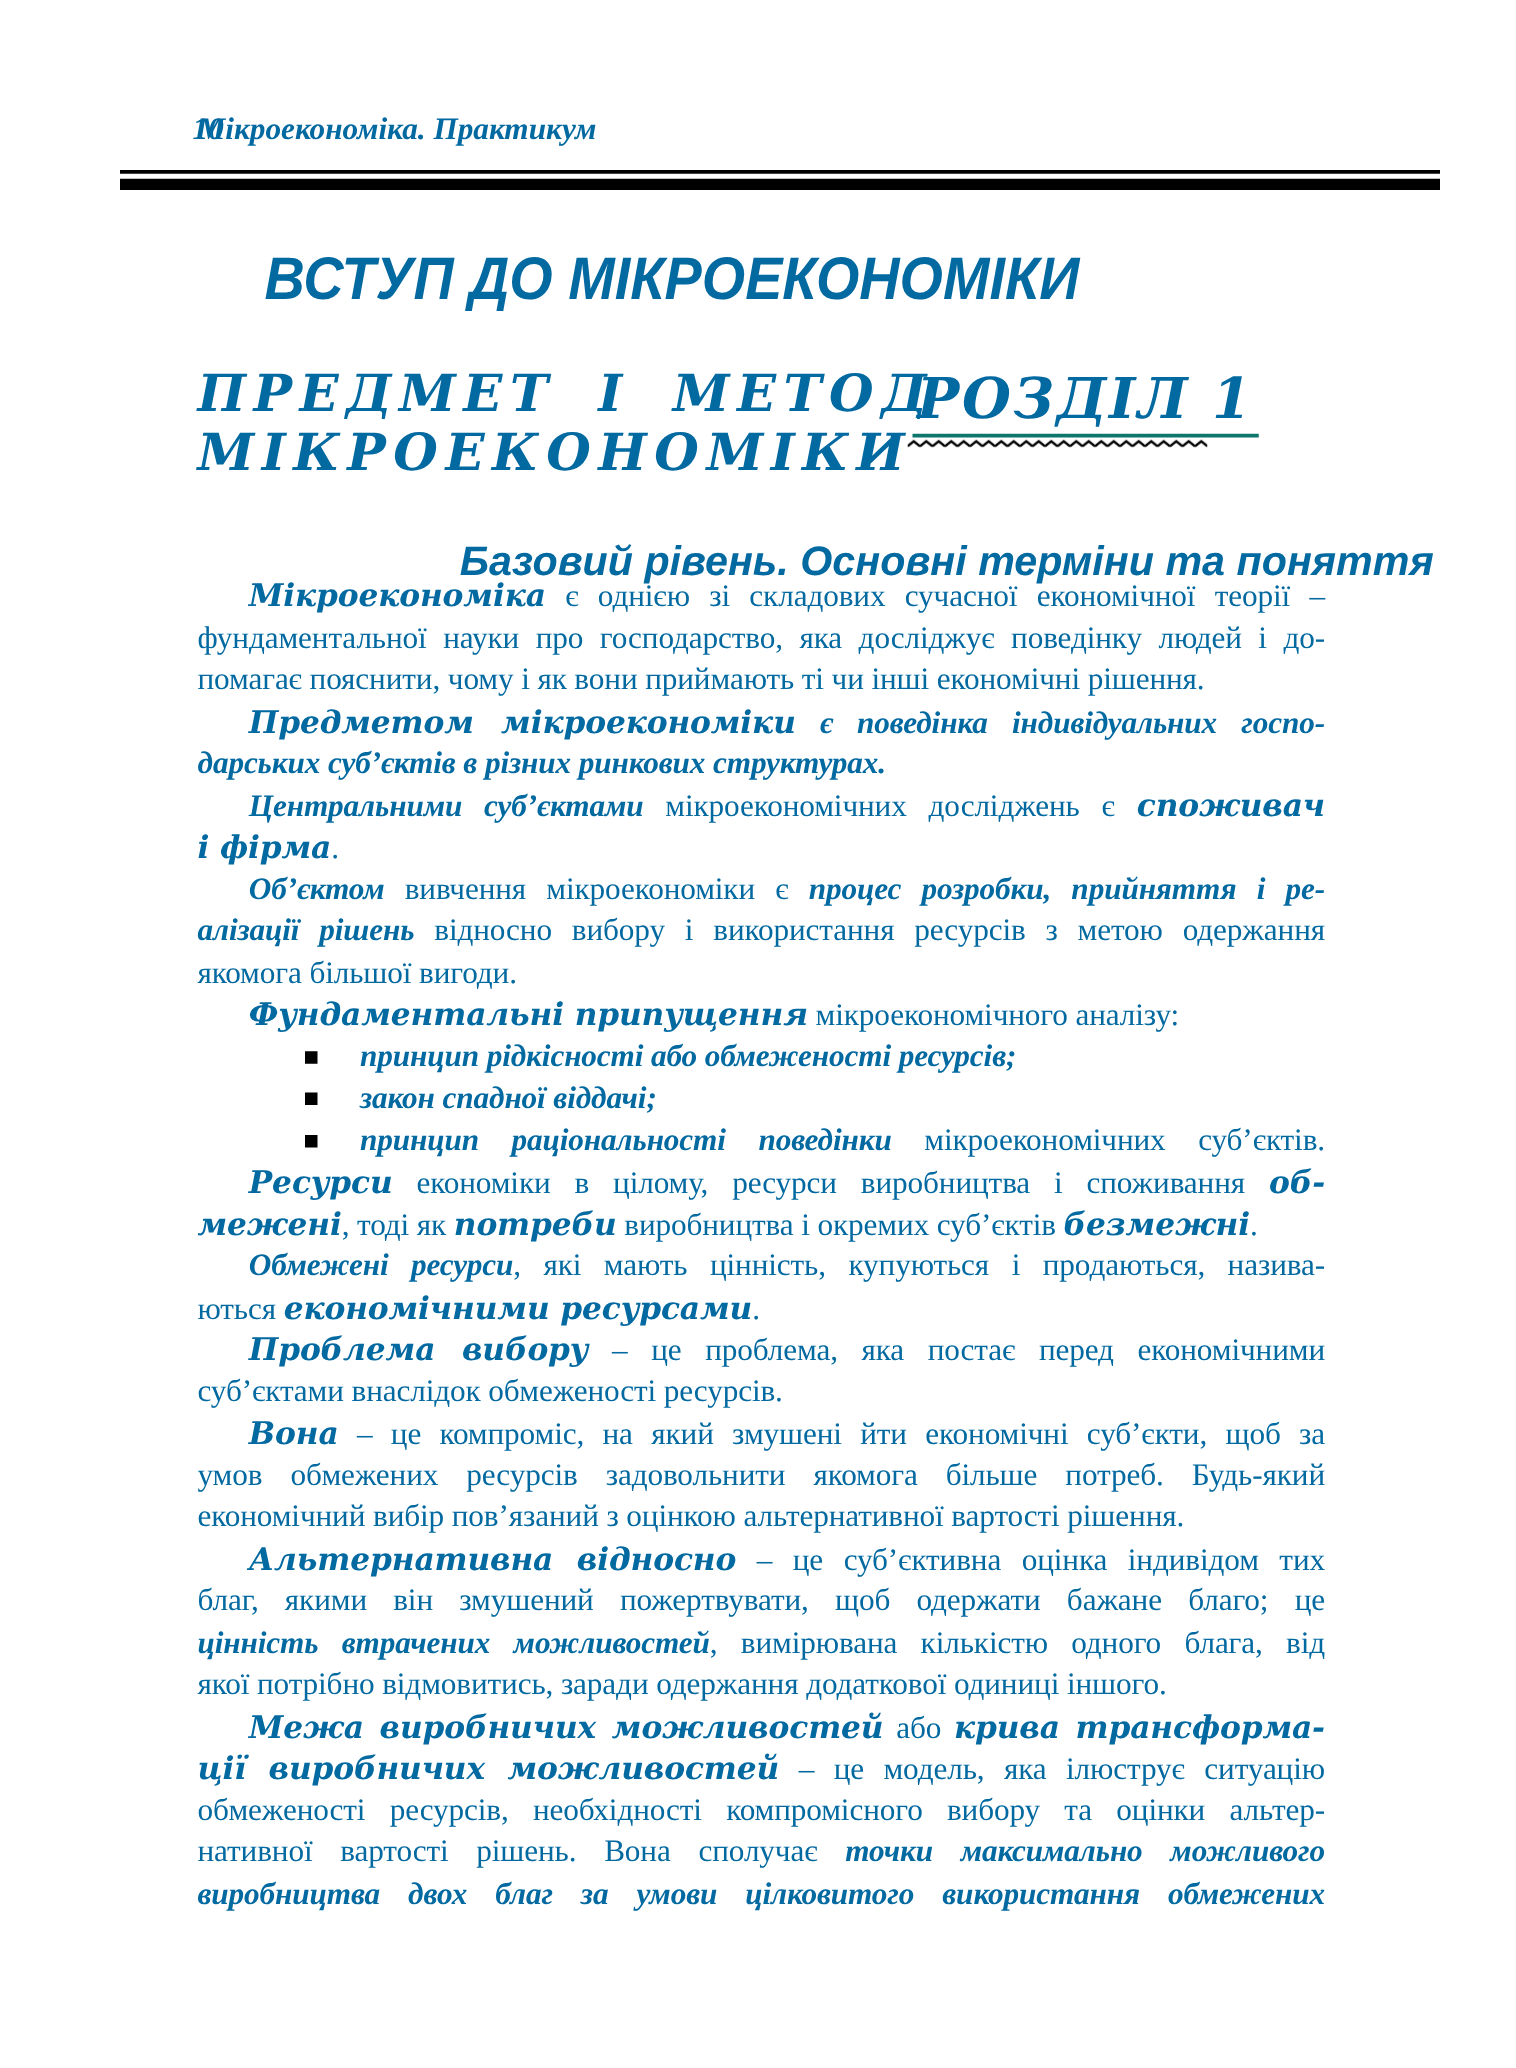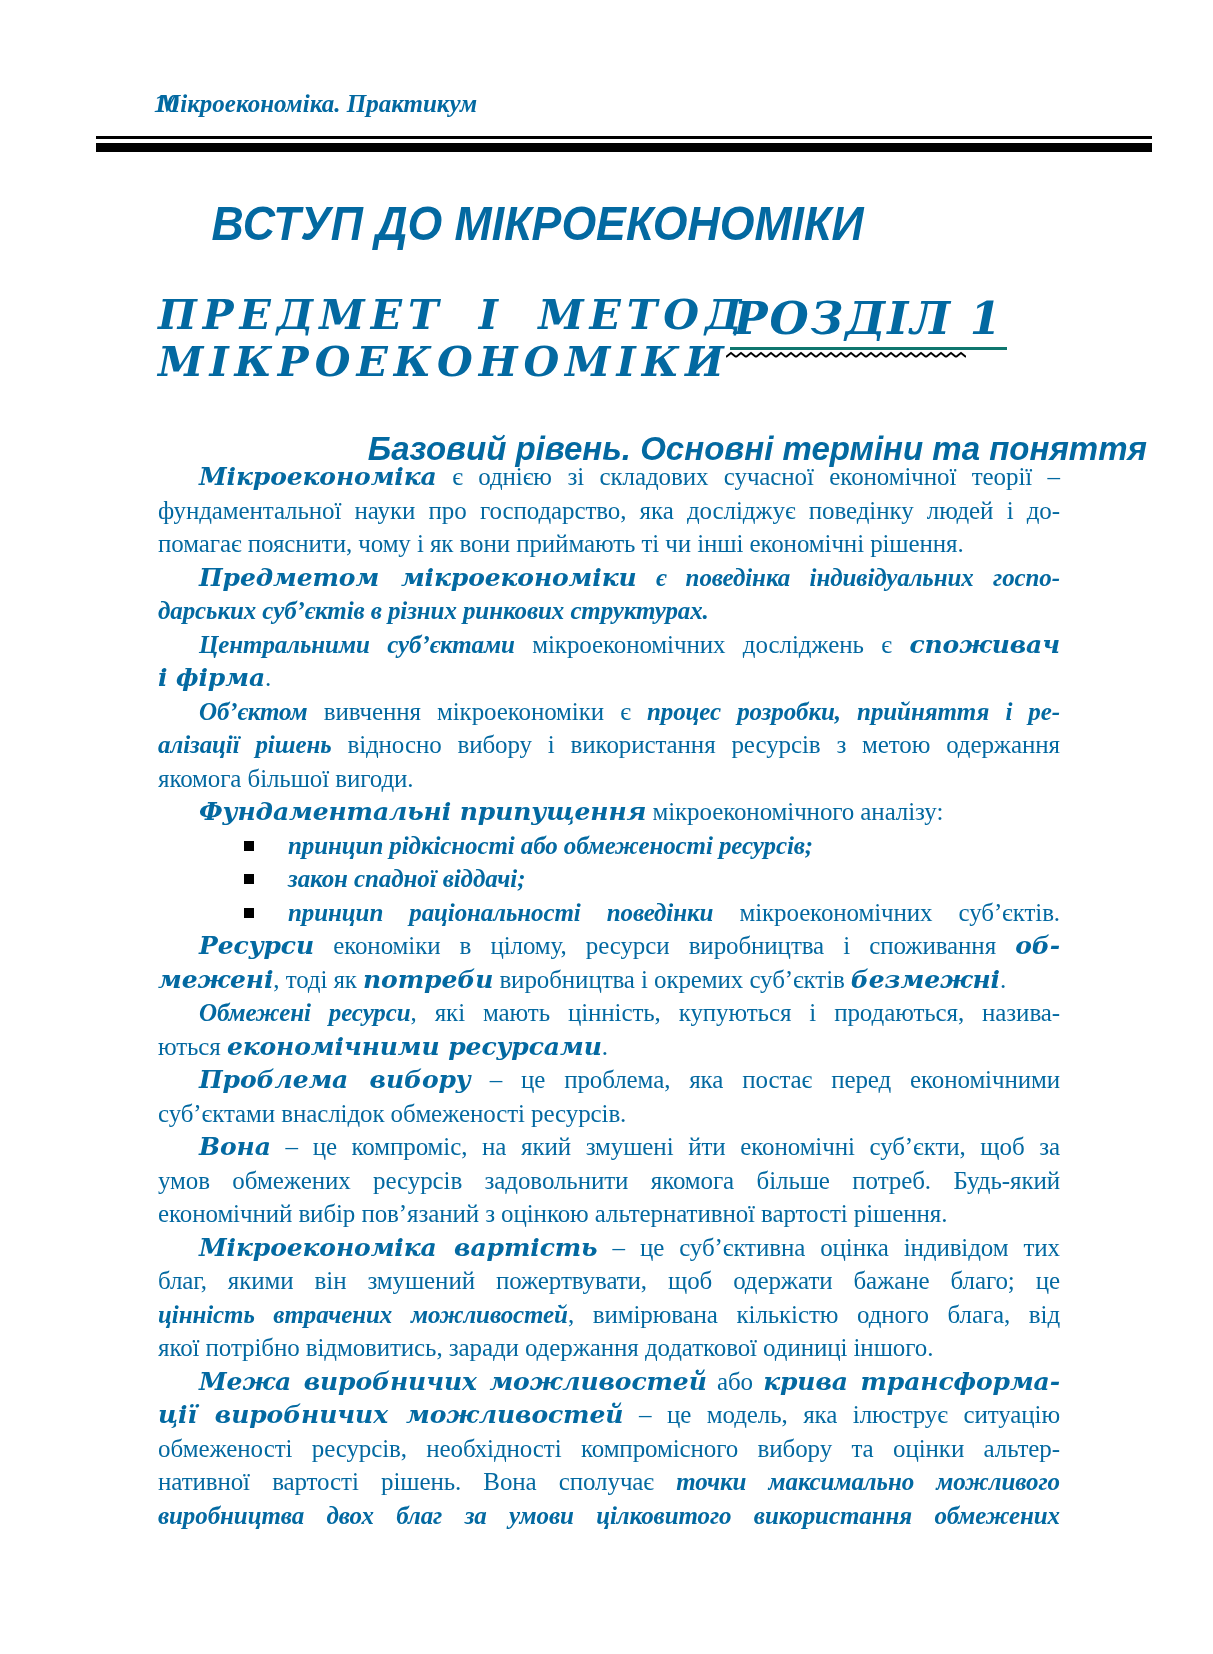--- a/index.html
+++ b/index.html
@@ -150,21 +150,21 @@
       <div class="line just bul"><span class="bullet-marker"></span><span class="run-d">принцип раціональності поведінки</span><span class="run-n"> мікроекономічних суб’єктів.</span></div>
       <div class="line just ind"><span class="run-t">Ресурси</span><span class="run-n"> економіки в цілому, ресурси виробництва і споживання </span><span class="run-t">об-</span></div>
       <div class="line"><span class="run-t">межені</span><span class="run-n">, тоді як </span><span class="run-t">потреби</span><span class="run-n"> виробництва і окремих суб’єктів </span><span class="run-t">безмежні</span><span class="run-n">.</span></div>
       <div class="line just ind"><span class="run-d">Обмежені ресурси</span><span class="run-n">, які мають цінність, купуються і продаються, назива-</span></div>
       <div class="line"><span class="run-n">ються </span><span class="run-t">економічними ресурсами</span><span class="run-n">.</span></div>
       <div class="line just ind"><span class="run-t">Проблема вибору</span><span class="run-n"> – це проблема, яка постає перед економічними</span></div>
       <div class="line"><span class="run-n">суб’єктами внаслідок обмеженості ресурсів.</span></div>
       <div class="line just ind"><span class="run-t">Вона</span><span class="run-n"> – це компроміс, на який змушені йти економічні суб’єкти, щоб за</span></div>
       <div class="line just"><span class="run-n">умов обмежених ресурсів задовольнити якомога більше потреб. Будь-який</span></div>
       <div class="line"><span class="run-n">економічний вибір пов’язаний з оцінкою альтернативної вартості рішення.</span></div>
-      <div class="line just ind"><span class="run-t">Мікроекономіка вартість</span><span class="run-n"> – це суб’єктивна оцінка індивідом тих</span></div>
+      <div class="line just ind"><span class="run-t">Альтернативна відносно</span><span class="run-n"> – це суб’єктивна оцінка індивідом тих</span></div>
       <div class="line just"><span class="run-n">благ, якими він змушений пожертвувати, щоб одержати бажане благо; це</span></div>
       <div class="line just"><span class="run-d">цінність втрачених можливостей</span><span class="run-n">, вимірювана кількістю одного блага, від</span></div>
       <div class="line"><span class="run-n">якої потрібно відмовитись, заради одержання додаткової одиниці іншого.</span></div>
       <div class="line just ind"><span class="run-t">Межа виробничих можливостей</span><span class="run-n"> або </span><span class="run-t">крива трансформа-</span></div>
       <div class="line just"><span class="run-t">ції виробничих можливостей</span><span class="run-n"> – це модель, яка ілюструє ситуацію</span></div>
       <div class="line just"><span class="run-n">обмеженості ресурсів, необхідності компромісного вибору та оцінки альтер-</span></div>
       <div class="line just"><span class="run-n">нативної вартості рішень. Вона сполучає </span><span class="run-d">точки максимально можливого</span></div>
       <div class="line just"><span class="run-d">виробництва двох благ за умови цілковитого використання обмежених</span></div>
     </div>
 

